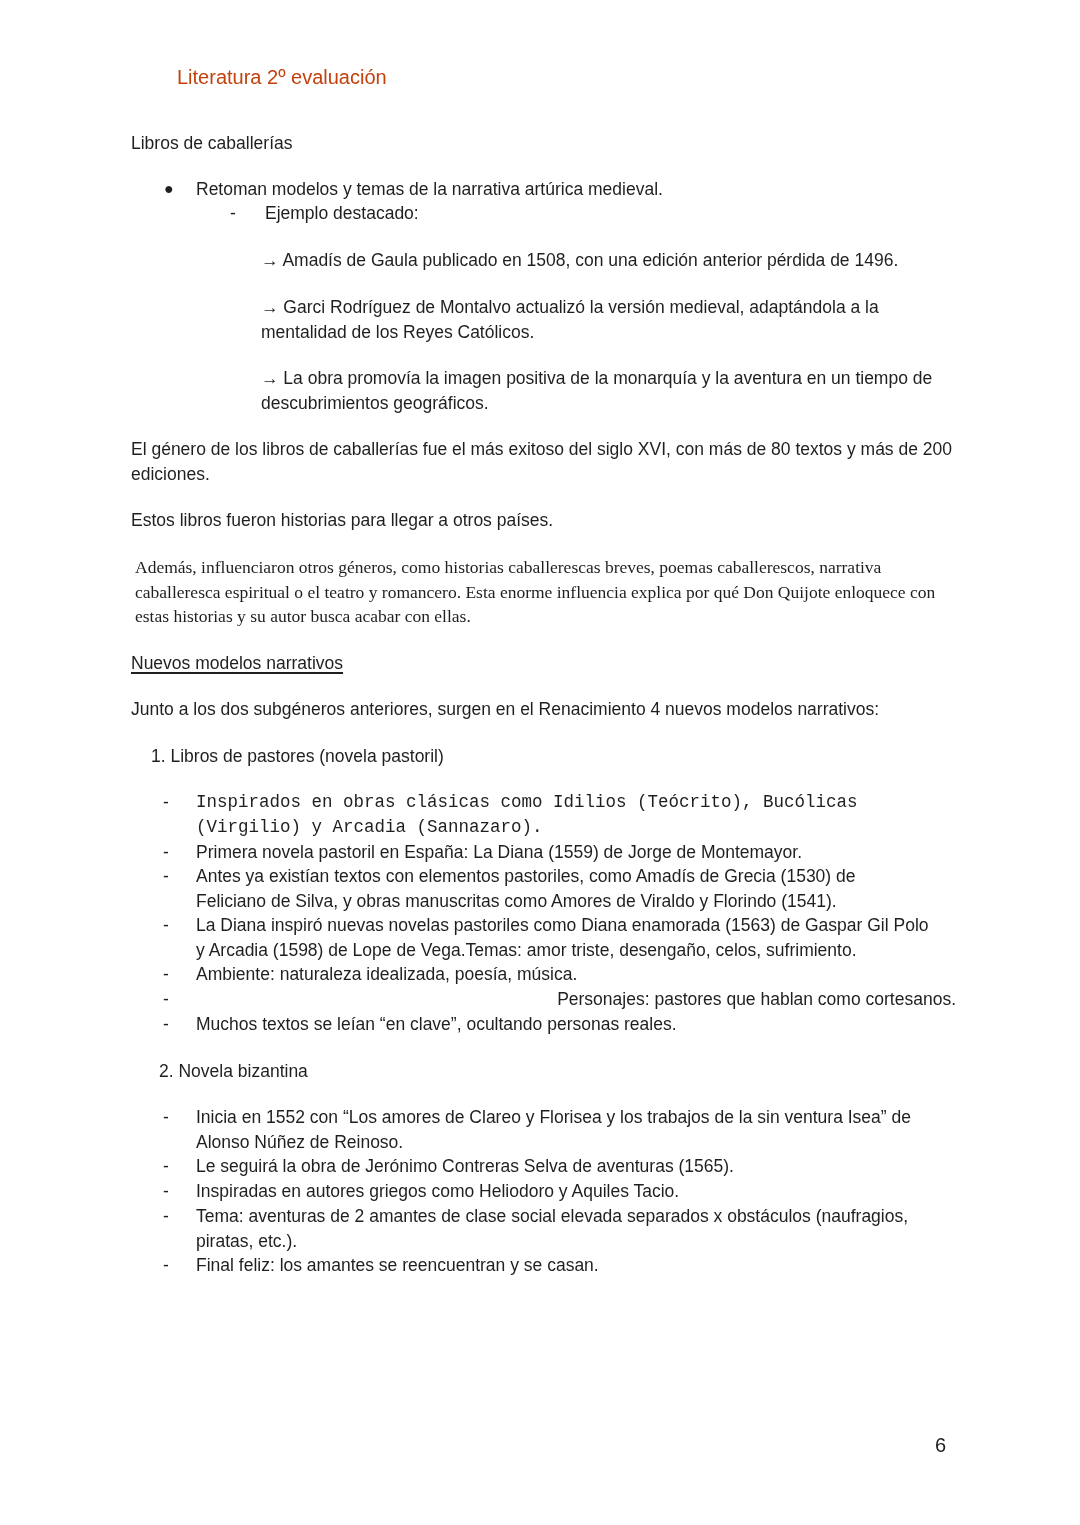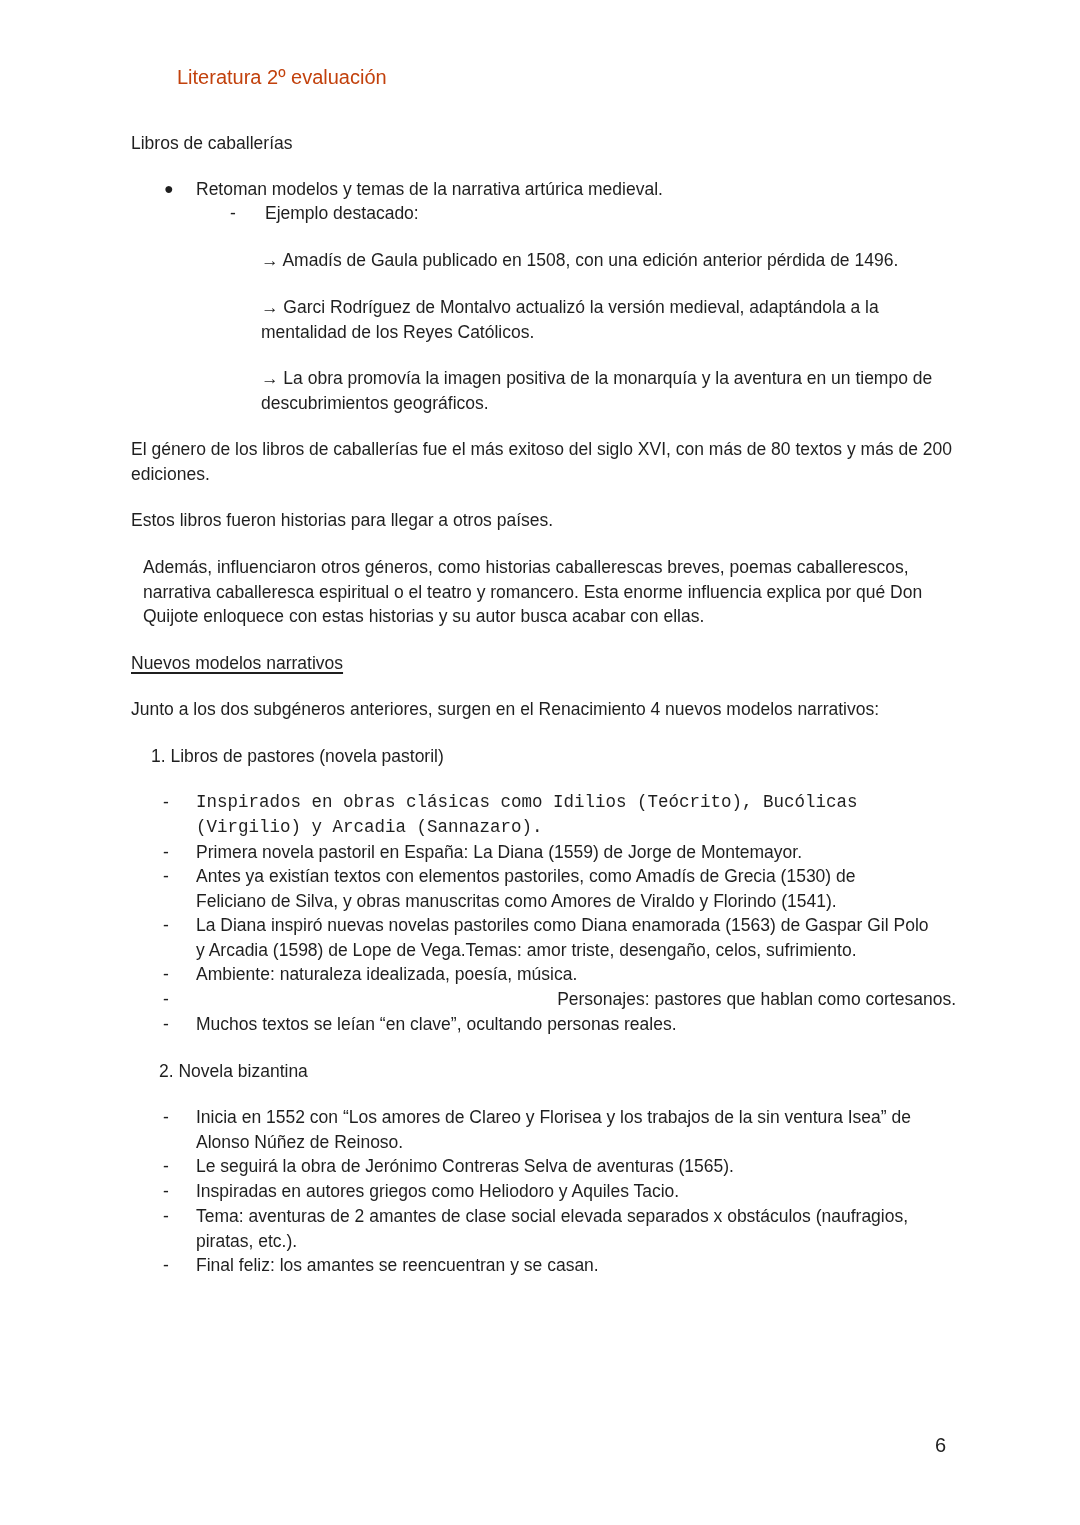--- a/index.html
+++ b/index.html
@@ -29,21 +29,21 @@
 
 <span class="abs" style="left:230px; top:201px;">-</span>
 <div class="abs" style="left:265px; top:201px;">Ejemplo destacado:</div>
 
 <div class="abs" style="left:261px; top:248px; width:690px;">→  Amadís de Gaula publicado en 1508, con una edición anterior pérdida de 1496.</div>
 <div class="abs" style="left:261px; top:295px; width:660px;">→ Garci Rodríguez de Montalvo actualizó la versión medieval, adaptándola a la mentalidad de los Reyes Católicos.</div>
 <div class="abs" style="left:261px; top:366px; width:690px;">→ La obra promovía la imagen positiva de la monarquía y la aventura en un tiempo de descubrimientos geográficos.</div>
 
 <div class="abs" style="left:131px; top:437px; width:822px;">El género de los libros de caballerías fue el más exitoso del siglo XVI, con más de 80 textos y más de 200 ediciones.</div>
 <div class="abs" style="left:131px; top:508px; width:822px;">Estos libros fueron historias para llegar a otros países.</div>
-<div class="abs" style="left:143px; top:555px; width:822px;">Además, influenciaron otros géneros, como historias caballerescas breves, poemas caballerescos, narrativa caballeresca espiritual o el teatro y romancero. Esta enorme influencia explica por qué Don Quijote enloquece con estas historias y su autor busca acabar con ellas.</div>
+<div class="abs" style="left:135px; top:555px; width:822px;font-family:Liberation Serif, serif;">Además, influenciaron otros géneros, como historias caballerescas breves, poemas caballerescos, narrativa caballeresca espiritual o el teatro y romancero. Esta enorme influencia explica por qué Don Quijote enloquece con estas historias y su autor busca acabar con ellas.</div>
 
 <div class="abs bold u" style="left:131px; top:651px;">Nuevos modelos narrativos</div>
 <div class="abs" style="left:131px; top:697px; width:822px;">Junto a los dos subgéneros anteriores, surgen en el Renacimiento 4 nuevos modelos narrativos:</div>
 
 <div class="abs bold" style="left:118px; top:744px;margin-left:33px;">1. Libros de pastores (novela pastoril)</div>
 
 <span class="dash abs" style="top:790px;">-</span>
 <div class="item" style="top:790px; width:700px;font-family:Liberation Mono, monospace;">Inspirados en obras clásicas como Idilios (Teócrito), Bucólicas (Virgilio) y Arcadia (Sannazaro).</div>
 <span class="dash abs" style="top:840px;">-</span>
 <div class="item" style="top:840px;">Primera novela pastoril en España: La Diana (1559) de Jorge de Montemayor.</div>

